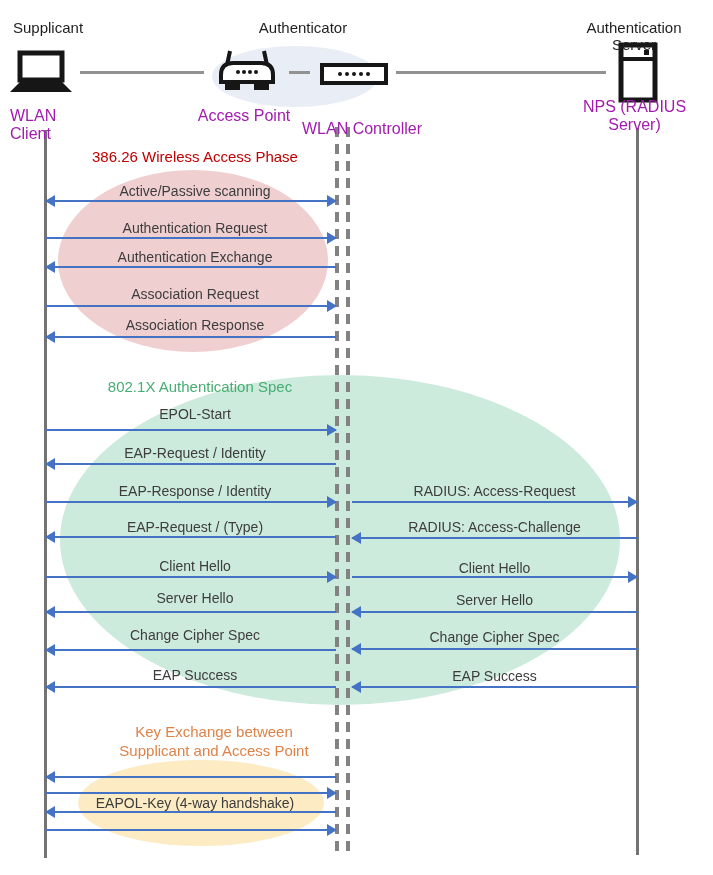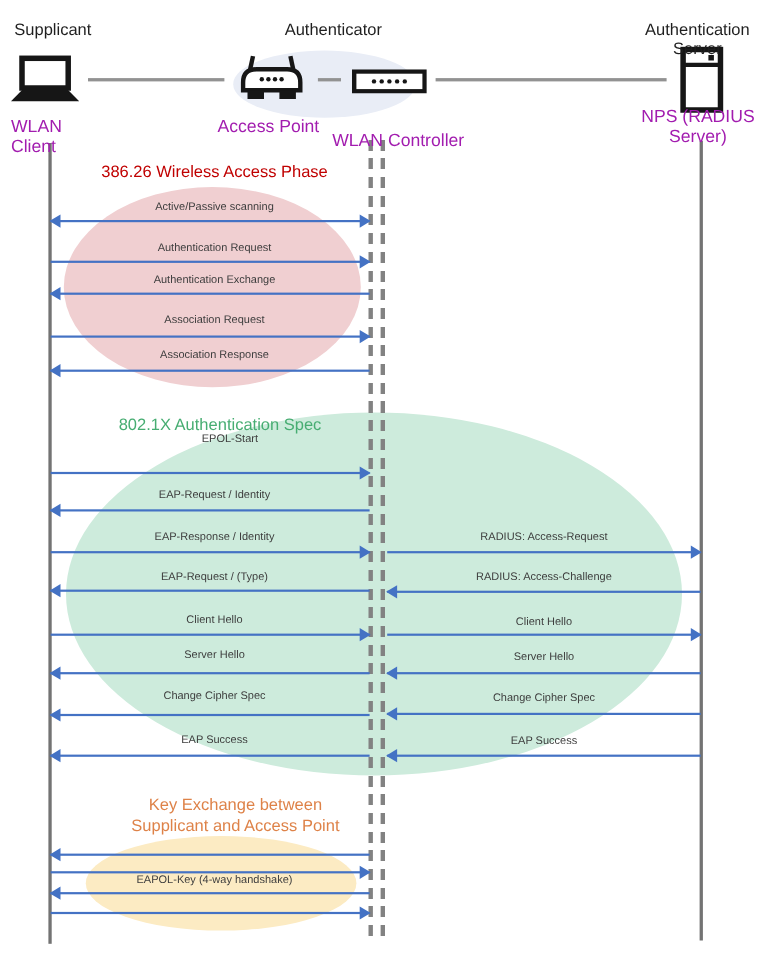--- a/index.html
+++ b/index.html
@@ -12,21 +12,21 @@
   .connector{position:absolute;top:71px;height:3px;background:#929292;z-index:1;}
   .icon{z-index:3;}
   
   .lifeline{position:absolute;top:130px;height:728px;width:3px;background:#737373;z-index:1;}
   .lifeline.dashed{width:4px;background:repeating-linear-gradient(to bottom,#828282 0 10px,transparent 10px 17px);}
   
   .ellipse{position:absolute;border-radius:50%;z-index:0;}
   
   .phase-title{position:absolute;font-size:15px;text-align:center;z-index:4;line-height:19px;}
   
-  .msg-label{position:absolute;font-size:10px;color:#3d3d3d;text-align:center;z-index:4;}
+  .msg-label{position:absolute;font-size:14px;color:#3d3d3d;text-align:center;z-index:4;}
   .arrow{position:absolute;height:2px;background:#4472C4;z-index:3;}
   .arrow.right::after{content:"";position:absolute;right:-1px;top:-5px;width:0;height:0;
     border-top:6px solid transparent;border-bottom:6px solid transparent;border-left:10px solid #4472C4;}
   .arrow.left::before{content:"";position:absolute;left:-1px;top:-5px;width:0;height:0;
     border-top:6px solid transparent;border-bottom:6px solid transparent;border-right:10px solid #4472C4;}
   .span-left{left:46px;width:290px;}
   .span-right{left:352px;width:285px;}
   .lbl-left{left:45px;width:300px;}
   .lbl-right{left:352px;width:285px;}
 </style>
@@ -98,21 +98,21 @@
 
   <div class="msg-label lbl-left" style="top:286px;">Association Request</div>
   <div class="arrow span-left right" style="top:305px;"></div>
 
   <div class="msg-label lbl-left" style="top:317px;">Association Response</div>
   <div class="arrow span-left left" style="top:336px;"></div>
 
   <div class="ellipse" style="left:60px;top:375px;width:560px;height:330px;background:#CDEBDC;"></div>
   <div class="phase-title" style="left:50px;top:377px;width:300px;color:#47AD72;">802.1X Authentication Spec</div>
 
-  <div class="msg-label lbl-left" style="top:394px;margin-left:14px;">EPOL-Start</div>
+  <div class="msg-label lbl-left" style="top:406px;">EPOL-Start</div>
   <div class="arrow span-left right" style="top:429px;"></div>
 
   <div class="msg-label lbl-left" style="top:445px;">EAP-Request / Identity</div>
   <div class="arrow span-left left" style="top:463px;"></div>
 
   <div class="msg-label lbl-left" style="top:483px;">EAP-Response / Identity</div>
   <div class="arrow span-left right" style="top:501px;"></div>
 
   <div class="msg-label lbl-right" style="top:483px;">RADIUS: Access-Request</div>
   <div class="arrow span-right right" style="top:501px;"></div>

